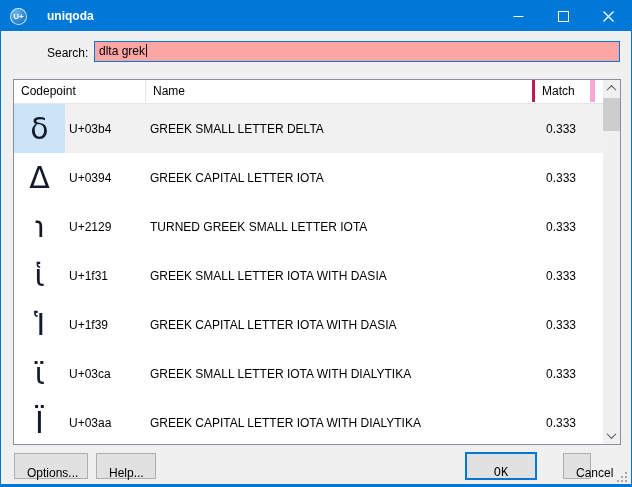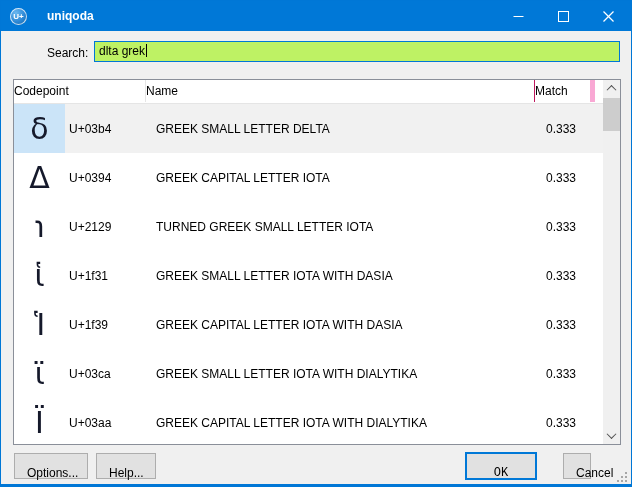--- a/index.html
+++ b/index.html
@@ -22,46 +22,46 @@
     display:flex; align-items:center; justify-content:center;
     color:#fff; font-size:8px; font-weight:bold;
   }
   .titlebar .title { margin-left:20px; color:#fff; font-weight:bold; font-size:12px; }
   .controls { margin-left:auto; display:flex; height:30px; }
   .ctrl { width:45px; height:30px; display:flex; align-items:center; justify-content:center; }
   
   .search-label { position:absolute; top:45px; left:46px; }
   .search-field {
     position:absolute; top:40px; left:93px; width:526px; height:21px; box-sizing:border-box;
-    background:#bef264; border:1px solid #0077d6; line-height:19px; padding-left:4px;
+    background:#fca5a5; border:1px solid #0077d6; line-height:19px; padding-left:4px;
     white-space:pre;
   }
   .caret { display:inline-block; width:1px; height:13px; background:#000; vertical-align:-2px; margin-left:1px; }
   
   .table {
     position:absolute; left:12px; top:78px; width:608px; height:366px; box-sizing:border-box;
     background:#fff; border:1px solid #8a8f99;
   }
   .thead { position:absolute; top:0; left:0; width:589px; height:23px; background:#fff; border-bottom:1px solid #e5e5e5; }
-  .th { position:absolute; top:0; height:22px; line-height:22px; box-sizing:border-box; background:#fff; }
+  .th { position:absolute; top:0; height:22px; line-height:22px; padding-left:7px; box-sizing:border-box; background:#fff; }
   .th-codepoint { left:0; width:132px; border-right:1px solid #e5e5e5; }
-  .th-name { left:132px; width:389px; border-right:1px solid #be185d; }
+  .th-name { left:132px; width:389px; border-right:3px solid #be185d; }
   .th-match { left:521px; width:60px; border-right:5px solid #f9a8d4; }
   .tbody { position:absolute; top:24px; left:0; width:589px; height:340px; overflow:hidden; }
   .row { position:relative; height:49px; background:#fff; }
   .row.selected { background:#f1f1f1; }
   .glyph-cell {
     position:absolute; left:0; top:0; width:51px; height:49px;
     display:flex; align-items:center; justify-content:center;
   }
   .row.selected .glyph-cell { background:#cbe4f8; }
   .glyph { font-family:"DejaVu Sans", sans-serif; font-size:30px; line-height:1; color:#15192b; }
   .cell { position:absolute; top:50%; transform:translateY(-50%); white-space:nowrap; }
   .cell.codepoint { left:55px; }
-  .cell.name { left:142px;text-align:right; }
+  .cell.name { left:136px;text-align:right; }
   .cell.match { left:532px; }
   
   .scrollbar { position:absolute; top:0; right:0; width:17px; height:364px; background:#f0f0f0; }
   .sb-btn { position:absolute; left:0; width:17px; height:17px; display:flex; align-items:center; justify-content:center; }
   .sb-btn.top { top:0; } .sb-btn.bottom { bottom:0; }
   .chev { width:6px; height:6px; border-left:1.5px solid #505050; border-top:1.5px solid #505050; }
   .chev.up { transform:rotate(45deg) translate(1px,1px); }
   .chev.down { transform:rotate(225deg) translate(1px,1px); }
   .sb-thumb { position:absolute; top:18px; left:0; width:17px; height:33px; background:#cdcdcd; }
   

